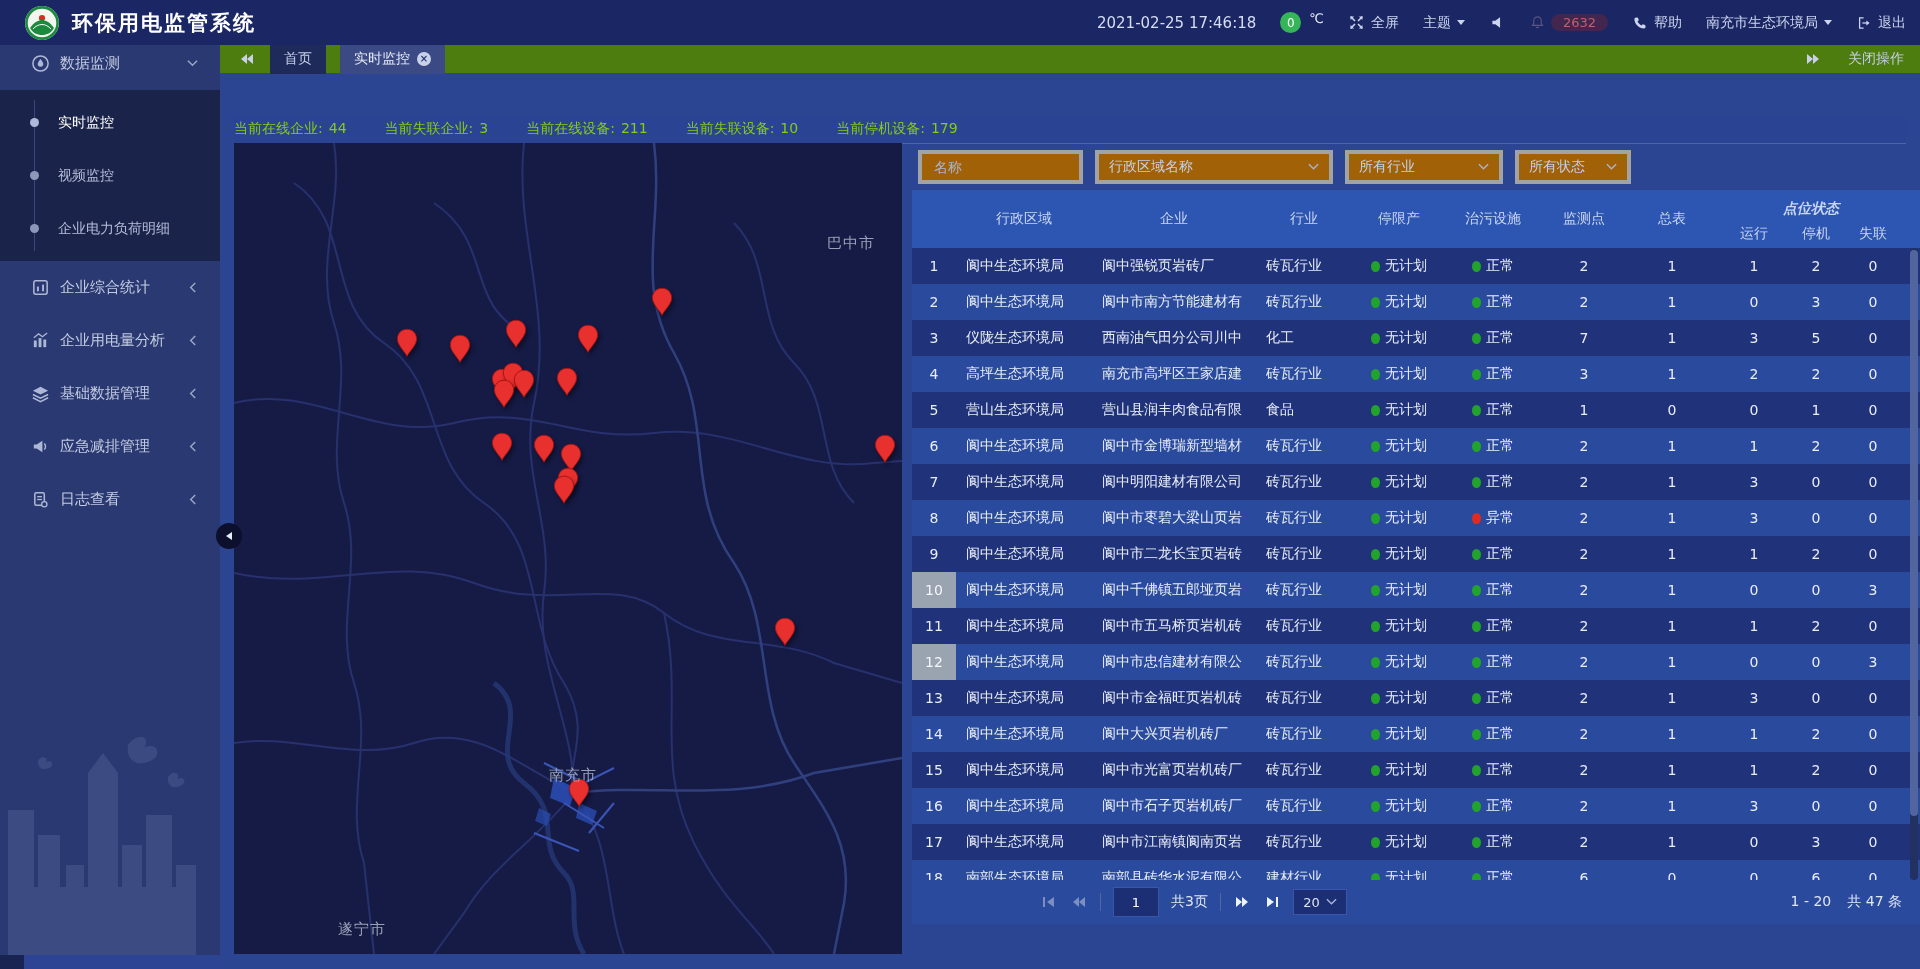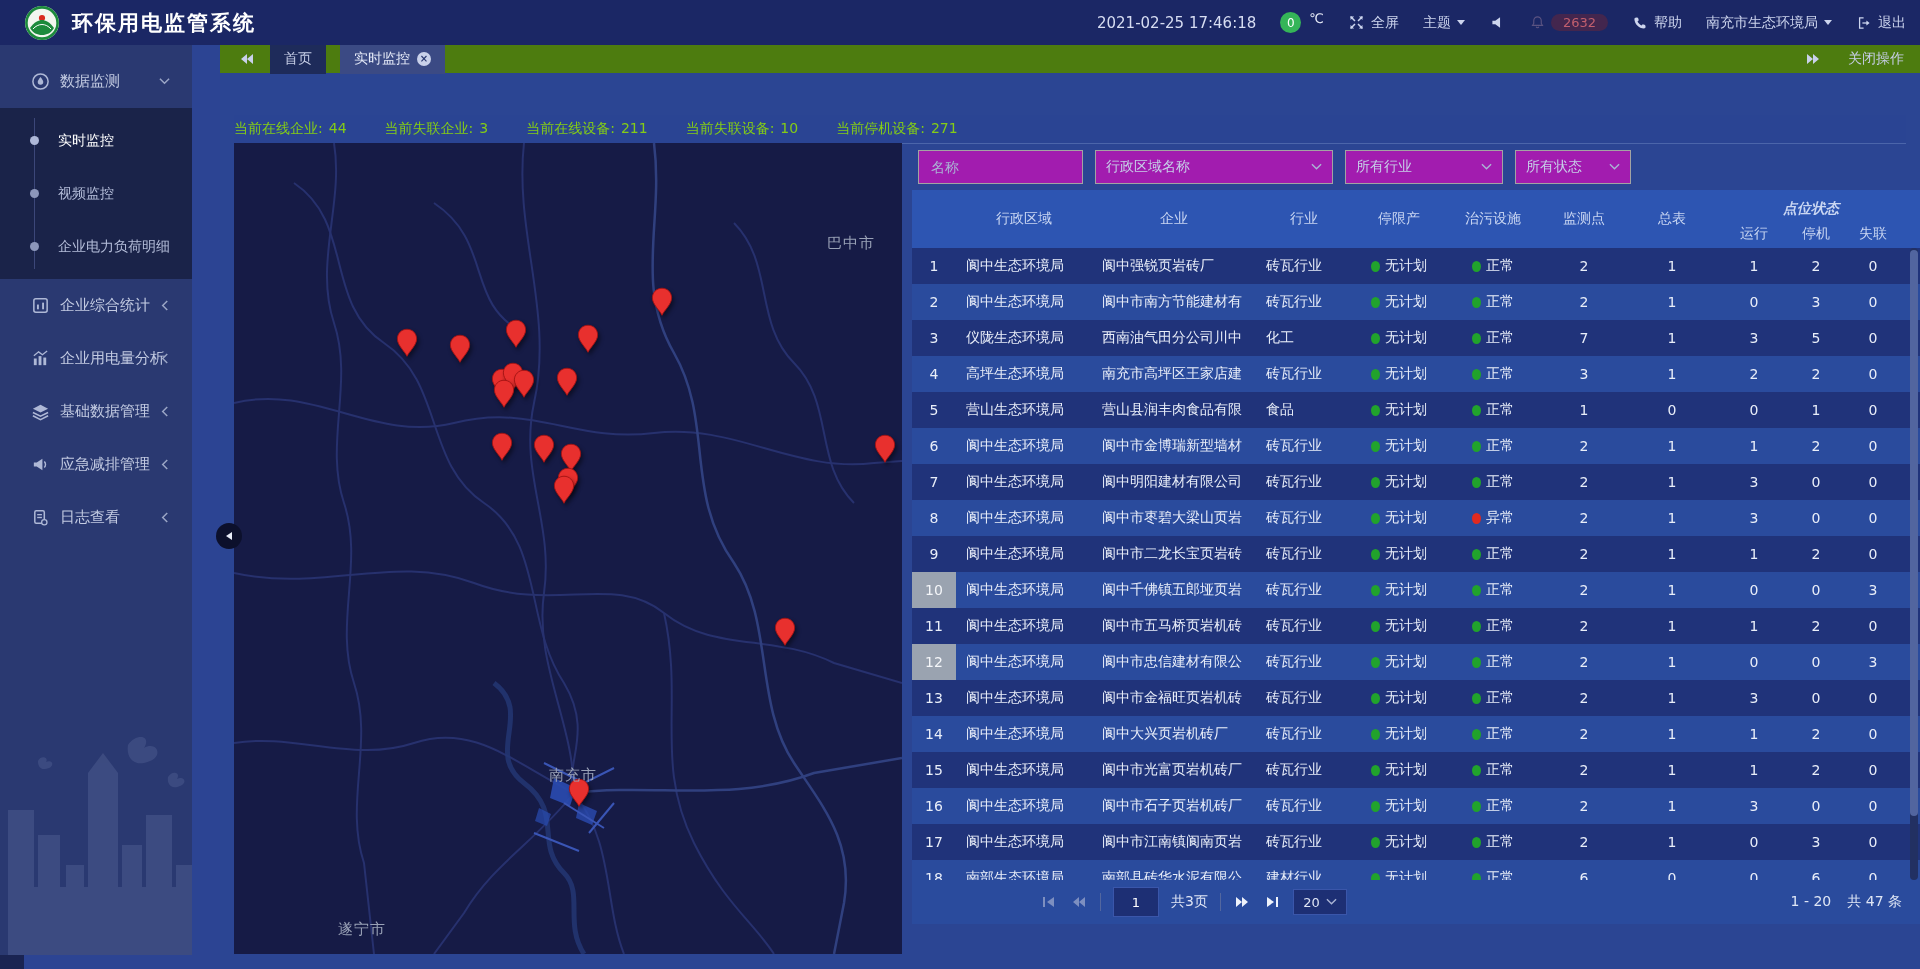--- a/index.html
+++ b/index.html
@@ -17,21 +17,21 @@
   .tb-item{display:flex;align-items:center;gap:6px;cursor:default;}
   .datetime{font-size:15px;color:#d7ddf2;}
   .tempball{width:21px;height:21px;border-radius:50%;background:#35b558;color:#fff;font-size:12px;
             display:flex;align-items:center;justify-content:center;}
   .tempunit{color:#e8ecf8;font-size:13px;margin-left:2px;transform:translateY(-4px);display:inline-block;}
   .caret{width:0;height:0;border-left:4px solid transparent;border-right:4px solid transparent;border-top:5px solid #cdd5ee;display:inline-block;}
   .msgpill{background:#43264e;color:#c25f6e;font-size:13px;border-radius:10px;padding:1px 12px;}
   .bell{opacity:.5;color:#9b7f9e;}
 
   
-  .sidebar{position:absolute;top:45px;left:0;width:192px;bottom:14px;background:#2a3971;overflow:hidden;z-index:10;}
+  .sidebar{position:absolute;top:27px;left:0;width:220px;bottom:14px;background:#2a3971;overflow:hidden;z-index:10;}
   .menu{position:relative;padding-top:10px;}
   .menu-group{position:relative;height:53px;display:flex;align-items:center;color:#c3cbe2;font-size:15px;cursor:pointer;}
   .menu-group .gi{position:absolute;left:30px;width:20px;height:20px;color:#aeb8d6;}
   .menu-group .gi svg{width:19px;height:19px;}
   .menu-group .glabel{position:absolute;left:60px;}
   .menu-group .gc{position:absolute;right:22px;width:12px;height:12px;color:#9ba6c6;}
   .menu-group .gc svg{width:11px;height:11px;}
   .submenu{background:#1a2349;padding:6px 0;position:relative;}
   .subitem{position:relative;height:53px;display:flex;align-items:center;color:#b4bdd9;font-size:14px;cursor:pointer;}
   .subitem .subdot{position:absolute;left:30px;width:9px;height:9px;border-radius:50%;background:#8d97ba;}
@@ -63,21 +63,21 @@
   .maplabel{position:absolute;transform:translate(-50%,-50%);color:#99a1b6;font-size:15px;letter-spacing:1px;white-space:nowrap;}
   .pin{position:absolute;width:22px;height:30px;transform:translate(-50%,-100%);filter:drop-shadow(2px 3px 2px rgba(0,0,0,0.45));}
   .pin svg{width:22px;height:30px;}
   .map-toggle{position:absolute;left:-4px;top:478px;width:26px;height:26px;border-radius:50%;background:#0c102c;
               display:flex;align-items:center;justify-content:center;z-index:20;cursor:pointer;color:#e8ecf8;}
   .map-toggle svg{width:10px;height:10px;}
 
   
   .panel{position:absolute;left:692px;top:98px;width:1008px;height:811px;}
   .filters{position:absolute;top:7px;left:6px;display:flex;gap:12px;}
-  .fbox{height:34px;background:#a21caf;border:1px solid #a3a3a3;color:#c6cfe8;font-size:14px;
+  .fbox{height:34px;background:#a16207;border:4px solid #a3a3a3;color:#c6cfe8;font-size:14px;
         display:flex;align-items:center;padding:0 10px;box-sizing:border-box;}
   .fbox.sel{justify-content:space-between;cursor:pointer;}
   .fbox input{background:transparent;border:none;outline:none;color:#c6cfe8;font-size:14px;width:100%;
               font-family:"DejaVu Sans","Liberation Sans",sans-serif;}
   .fbox input::placeholder{color:#aab4d4;opacity:1;}
   .fchev{color:#aab4d4;}
   .fchev svg{width:11px;height:8px;}
 
   .tgrid{display:grid;grid-template-columns:44px 136px 164px 96px 94px 94px 88px 88px 76px 48px 66px;align-items:center;}
   .thead{position:absolute;top:47px;left:0;width:1008px;height:58px;background:#2d55b2;grid-template-rows:30px 28px;
@@ -347,21 +347,21 @@
         </span>
         <span>关闭操作</span>
       </div>
     </div>
 
     <div class="statsbar">
         <span class="stat"><span class="sl">当前在线企业:</span><span class="sv">44</span></span>
         <span class="stat"><span class="sl">当前失联企业:</span><span class="sv">3</span></span>
         <span class="stat"><span class="sl">当前在线设备:</span><span class="sv">211</span></span>
         <span class="stat"><span class="sl">当前失联设备:</span><span class="sv">10</span></span>
-        <span class="stat"><span class="sl">当前停机设备:</span><span class="sv">271</span></span>
+        <span class="stat"><span class="sl">当前停机设备:</span><span class="sv">179</span></span>
       </div>
 
     <div class="map">
       <svg width="668" height="811" viewBox="0 0 668 811">
         <g fill="none" stroke="#27316e" stroke-width="2">
           <path d="M60,40 C120,80 90,160 150,200 C210,240 190,320 250,360 C310,400 290,480 330,540 C360,590 330,620 340,650"></path>
           <path d="M0,260 C80,240 140,300 220,280 C300,260 340,300 420,290 C500,280 560,330 640,320 L668,318"></path>
           <path d="M290,0 C280,90 320,170 300,260 C285,330 320,380 310,450 C300,520 340,580 340,650"></path>
           <path d="M0,430 C90,450 160,410 240,440 C320,470 380,430 430,470 C480,510 540,490 600,520 L668,540"></path>
           <path d="M340,650 C300,700 260,720 230,770 L200,811"></path>

